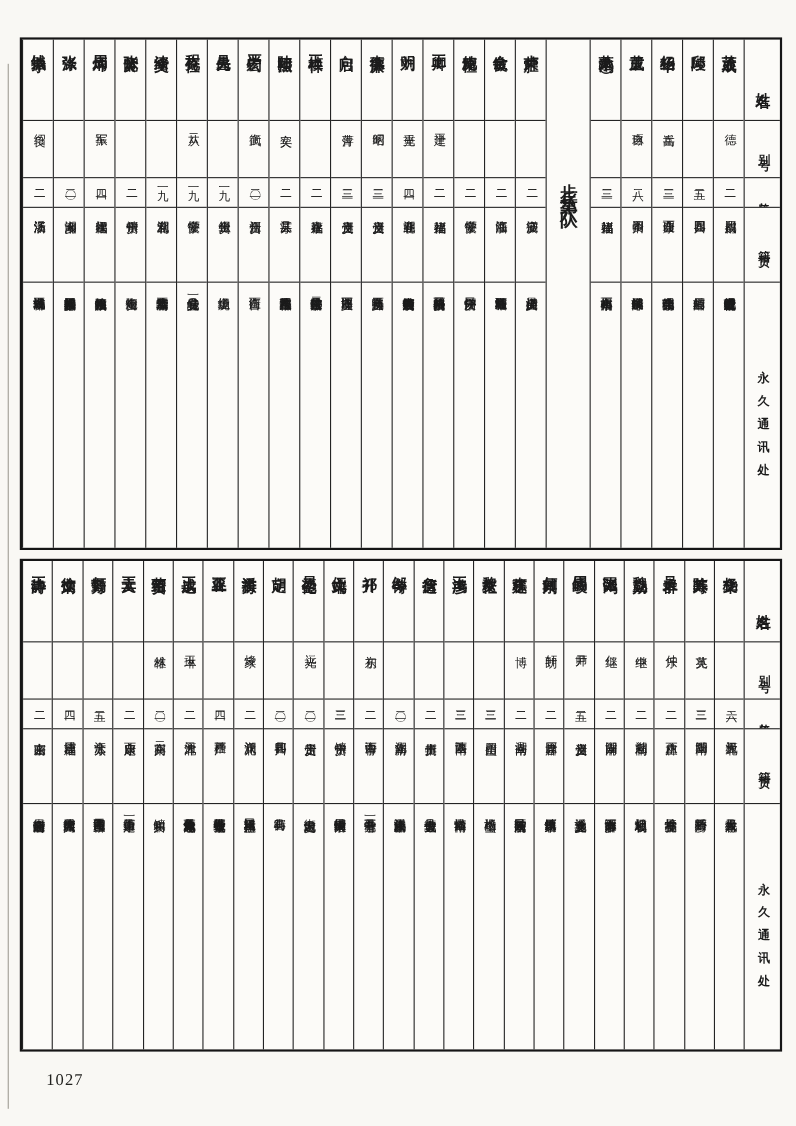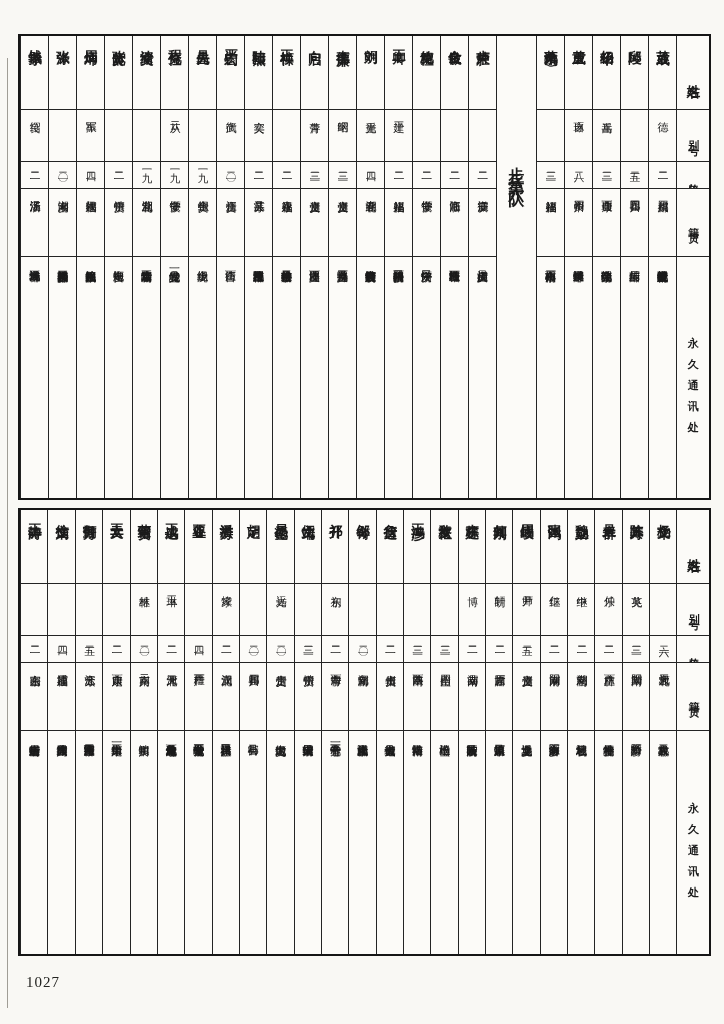--- a/index.html
+++ b/index.html
@@ -30,21 +30,21 @@
   .r-name  .vtext{font-size:13.5px;font-weight:700;letter-spacing:0.08em;}
   .r-alias .vtext{font-size:11px;}
   .r-age   .vtext{font-size:10.5px;line-height:1;}
   .r-native .vtext{font-size:11px;}
   .r-addr  .vtext{font-size:11px;line-height:1.15;}
   .header-col .cell{align-items:center;}
   .header-col .vtext{font-weight:700;}
   .spread-sm{letter-spacing:0.55em;}
   .spread-lg{letter-spacing:1.9em;}
   .section-title{writing-mode:vertical-rl;text-orientation:upright;font-size:16px;font-weight:700;letter-spacing:0.38em;line-height:1;}
-  .page-number{position:absolute;left:26px;top:974px;font-size:15px;letter-spacing:1px;color:#22221f;}
+  .page-number{position:absolute;left:42px;top:974px;font-size:15px;letter-spacing:1px;color:#22221f;}
 </style>
 </head>
 <body>
 
 <div class="page">
   <div class="edge-line"></div>
   <div class="rtable" id="table-top">
       <div class="col header-col">
         <div class="cell r-name">
           <span class="vtext spread-sm">姓名</span>

